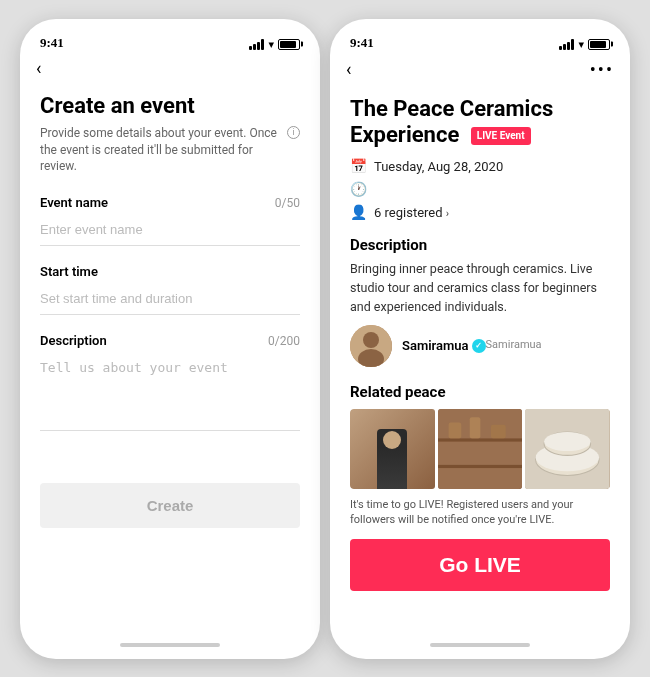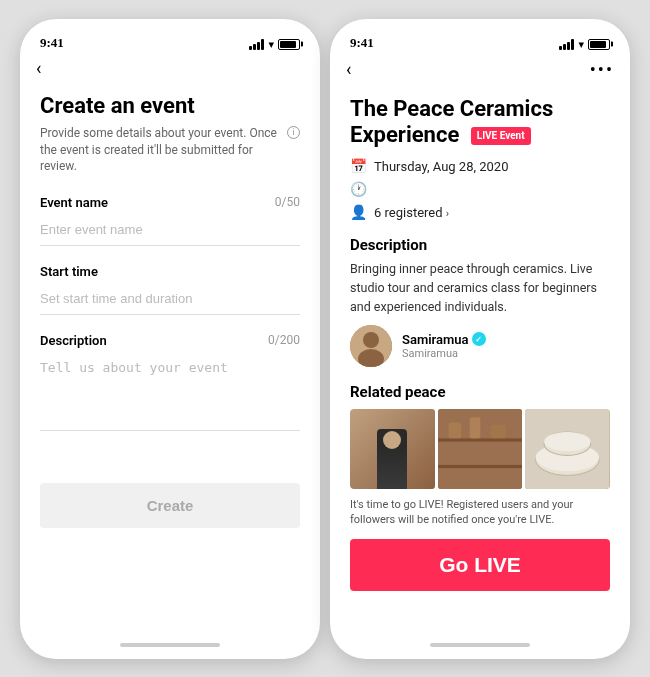--- a/index.html
+++ b/index.html
@@ -151,21 +151,21 @@
       color: #999;
       flex-shrink: 0;
       margin-top: 1px;
     }
     .form-field {
       margin-bottom: 18px;
     }
     .form-label-row {
       display: flex;
       justify-content: space-between;
-      align-items: flex-start;
+      align-items: center;
       margin-bottom: 6px;
     }
     .form-label {
       font-size: 13px;
       font-weight: 600;
       color: #000;
     }
     .form-counter {
       font-size: 12px;
       color: #999;
@@ -300,21 +300,20 @@
     .avatar-inner {
       width: 100%;
       height: 100%;
       background: linear-gradient(135deg, #d4a574, #8b6343);
       display: flex;
       align-items: center;
       justify-content: center;
     }
     .host-info {
       display: flex;
-      flex-direction: column;
       justify-content: center;
     }
     .host-name {
       font-size: 13px;
       font-weight: 600;
       color: #000;
       display: flex;
       align-items: center;
       gap: 3px;
     }
@@ -499,21 +498,21 @@
     <div class="phone-content">
       <div class="event-content">
         <div class="event-title">
           <span>The Peace Ceramics Experience</span>
           <span class="live-badge">LIVE Event</span>
         </div>
 
         <div class="event-meta">
           <div class="meta-row">
             <span class="meta-icon">📅</span>
-            <span>Thursday, Aug 28, 2020</span>
+            <span>Tuesday, Aug 28, 2020</span>
           </div>
           <div class="meta-row">
             <span class="meta-icon">🕐</span>
           </div>
           <div class="meta-row">
             <span class="meta-icon">👤</span>
             <a class="registered-link">
               <span>6 registered</span>
               <span class="chevron"> ›</span>
             </a>

